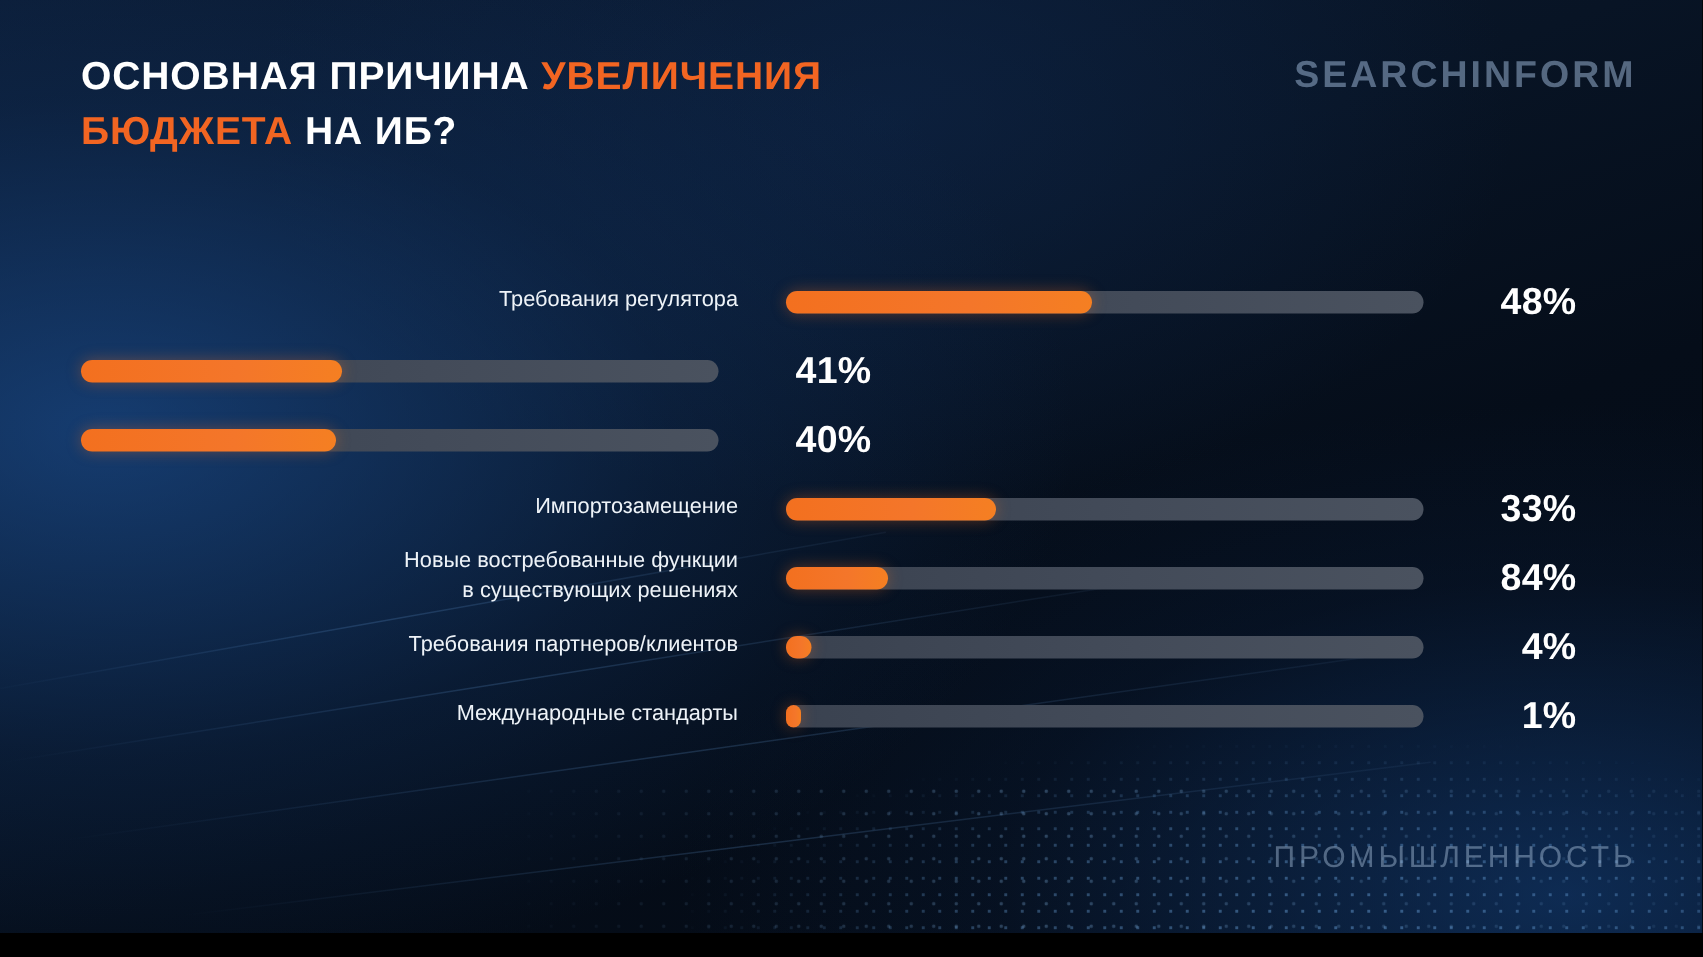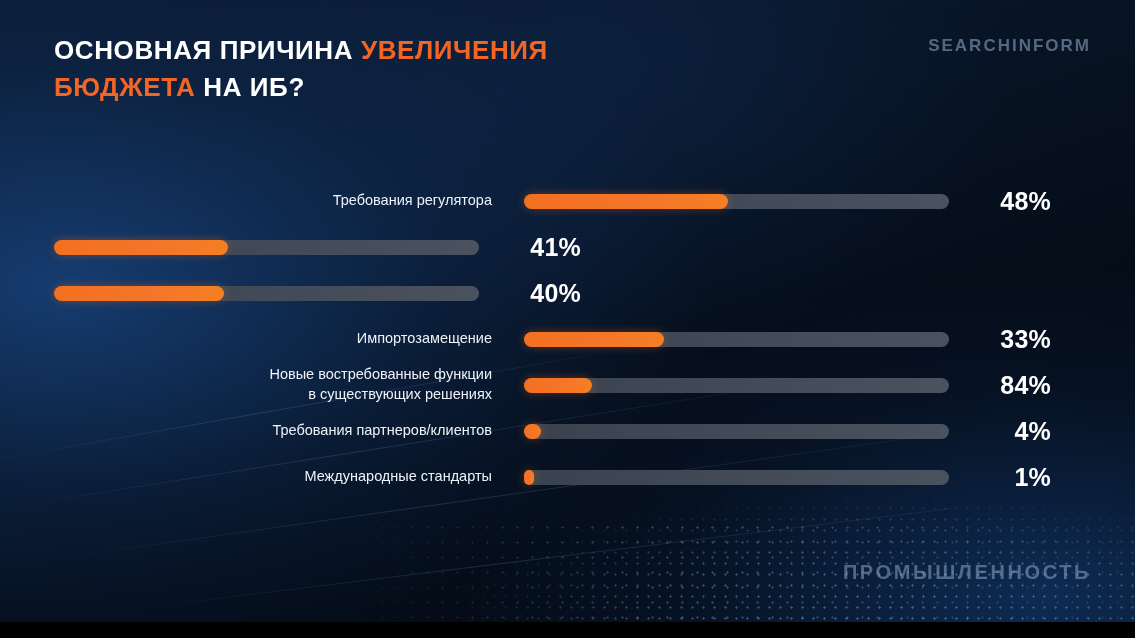--- a/index.html
+++ b/index.html
@@ -77,34 +77,34 @@
     color: #ffffff;
     text-transform: uppercase;
   }
   .title .hl { color: #f26522; }
 
   
   .brand {
     position: absolute;
     right: 44px;
     top: 36px;
-    font-size: 17px;
+    font-size: 25px;
     font-weight: bold;
     letter-spacing: 2.0px;
     color: rgba(150,175,205,0.55);
     text-transform: uppercase;
   }
 
   
   .footer-label {
     position: absolute;
     right: 44px;
     bottom: 38px;
     font-size: 20px;
-    font-weight: bold;
+    font-weight: normal;
     letter-spacing: 2.6px;
     color: rgba(180,205,230,0.42);
     text-transform: uppercase;
   }
 
   
   .chart {
     position: absolute;
     left: 54px;
     top: 178px;

